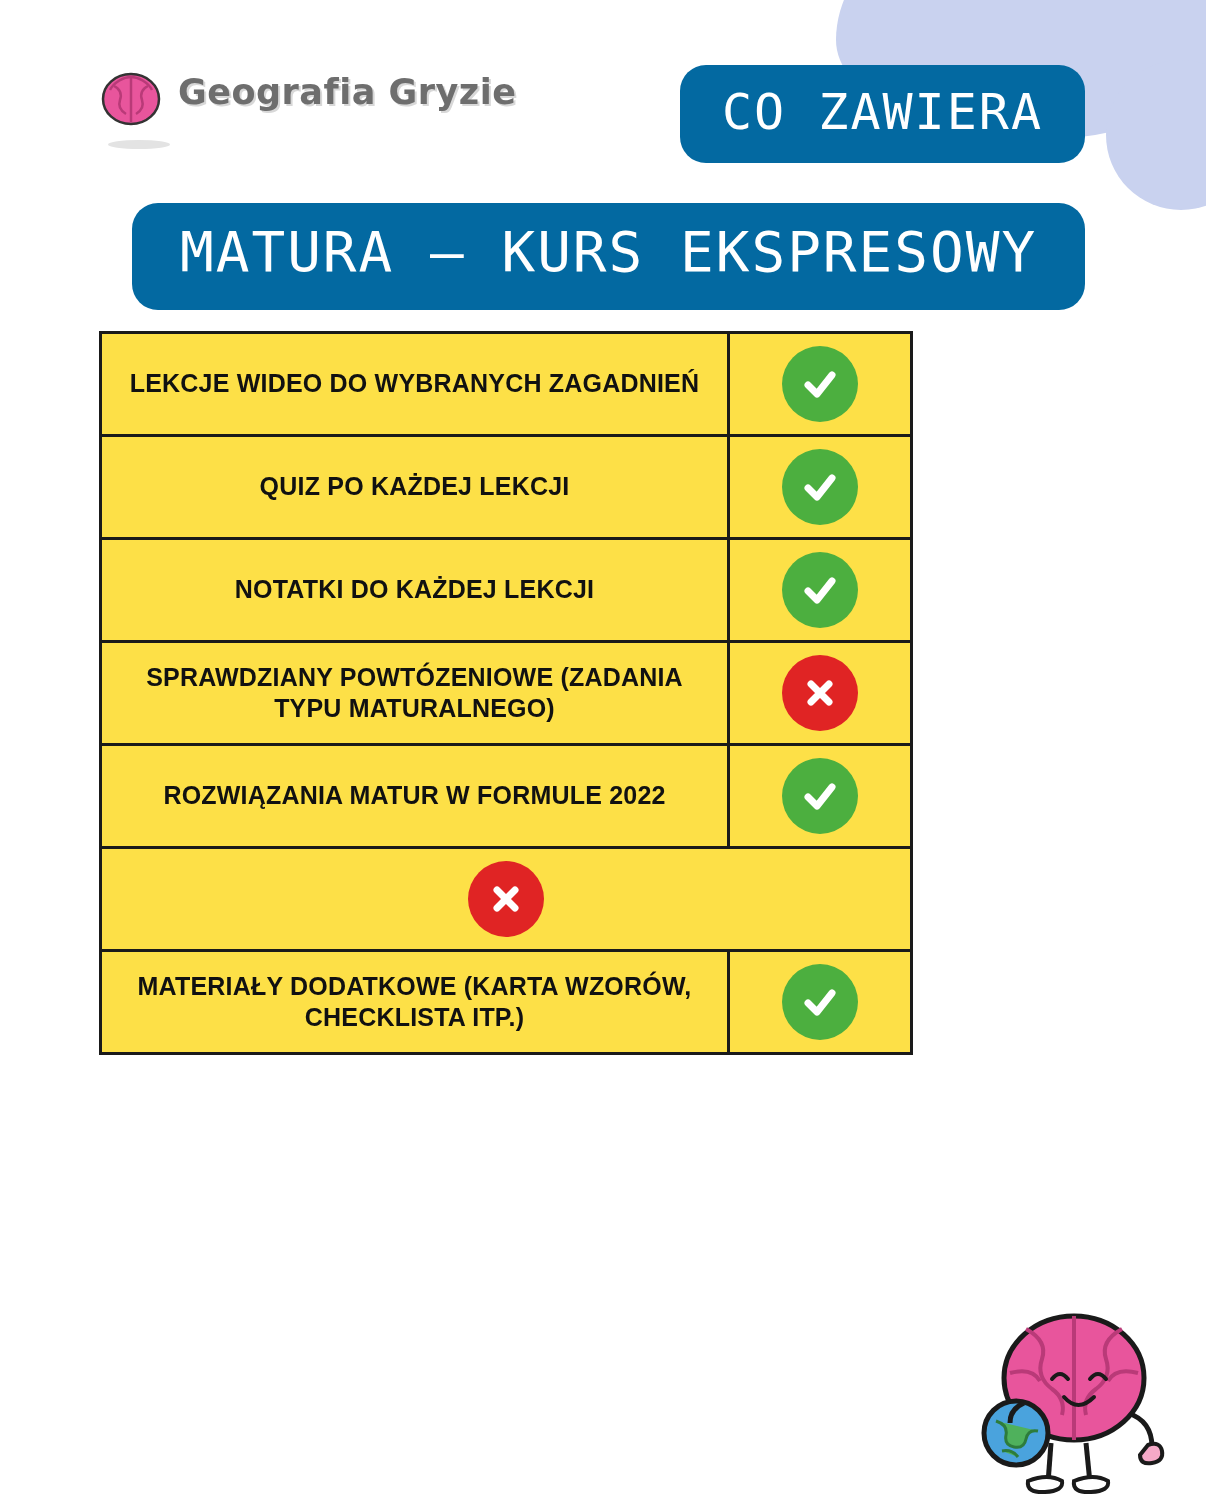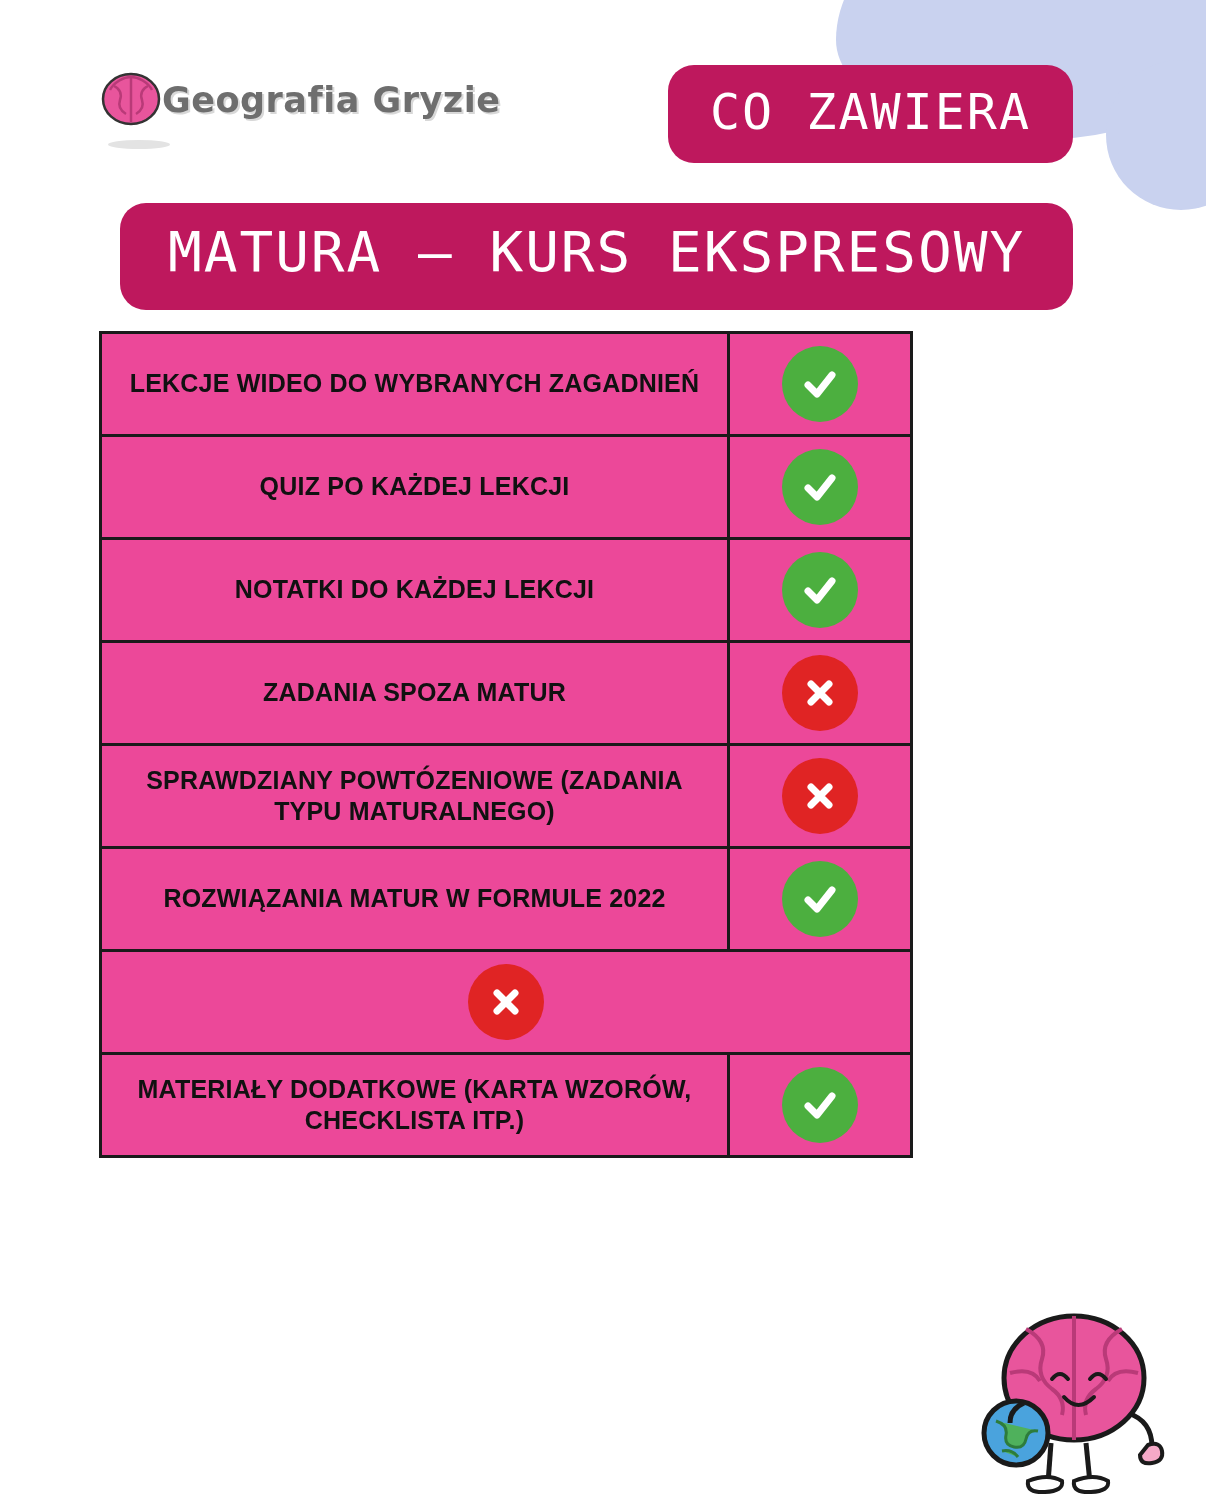--- a/index.html
+++ b/index.html
@@ -40,22 +40,23 @@
   
   .header {
     position: relative;
     z-index: 2;
     display: flex;
     align-items: flex-start;
     padding: 72px 0 0 0;
   }
   .brand {
     display: flex;
-    align-items: center;
+    align-items: flex-start;
     margin-left: 100px;
+    gap: 16px;
   }
   .brand-logo {
     width: 62px;
     height: 56px;
     position: relative;
   }
   .brand-name {
     font-family: "DejaVu Sans", sans-serif;
     font-weight: bold;
     font-size: 35px;
@@ -68,27 +69,28 @@
     left: 108px;
     top: 140px;
     width: 62px;
     height: 9px;
     background: #e3e3e3;
     border-radius: 50%;
     z-index: 1;
   }
 
   .pill-dark {
-    background: #be185d;
+    background: #0369a1;
     color: #ffffff;
     border-radius: 26px;
     font-family: "DejaVu Sans Mono", monospace;
     font-weight: normal;
     letter-spacing: 2px;
     display: inline-block;
+    margin-left: 12px;
   }
   .pill-top {
     position: absolute;
     top: 65px;
     left: 668px;
     padding: 18px 42px 22px 42px;
     font-size: 50px;
     z-index: 3;
   }
   .pill-title {
@@ -102,21 +104,21 @@
 
   
   .table {
     position: absolute;
     top: 331px;
     left: 99px;
     width: 814px;
     border: 3px solid #1a1a1a;
     box-sizing: border-box;
     z-index: 2;
-    background: #ec4899;
+    background: #fde047;
   }
   .row {
     display: flex;
     border-bottom: 3px solid #1a1a1a;
     min-height: 100px;
   }
   .row:last-child {
     border-bottom: none;
     border-radius: 17px;
   }
@@ -220,30 +222,20 @@
     <div class="cell-label">NOTATKI DO KAŻDEJ LEKCJI</div>
     <div class="cell-mark">
       <span class="mark yes">
         <svg width="44" height="44" viewBox="0 0 44 44">
             <path d="M10 23 L19 32 L34 13" fill="none" stroke="#ffffff" stroke-width="7" stroke-linecap="round" stroke-linejoin="round"></path>
           </svg>
       </span>
     </div>
   </div>
 
-  <div class="row">
-    <div class="cell-label">ZADANIA SPOZA MATUR</div>
-    <div class="cell-mark">
-      <span class="mark no">
-        <svg width="44" height="44" viewBox="0 0 44 44">
-            <path d="M13 13 L31 31 M31 13 L13 31" fill="none" stroke="#ffffff" stroke-width="7" stroke-linecap="round"></path>
-          </svg>
-      </span>
-    </div>
-  </div>
 
   <div class="row">
     <div class="cell-label">SPRAWDZIANY POWTÓZENIOWE (ZADANIA TYPU MATURALNEGO)</div>
     <div class="cell-mark">
       <span class="mark no">
         <svg width="44" height="44" viewBox="0 0 44 44">
             <path d="M13 13 L31 31 M31 13 L13 31" fill="none" stroke="#ffffff" stroke-width="7" stroke-linecap="round"></path>
           </svg>
       </span>
     </div>

